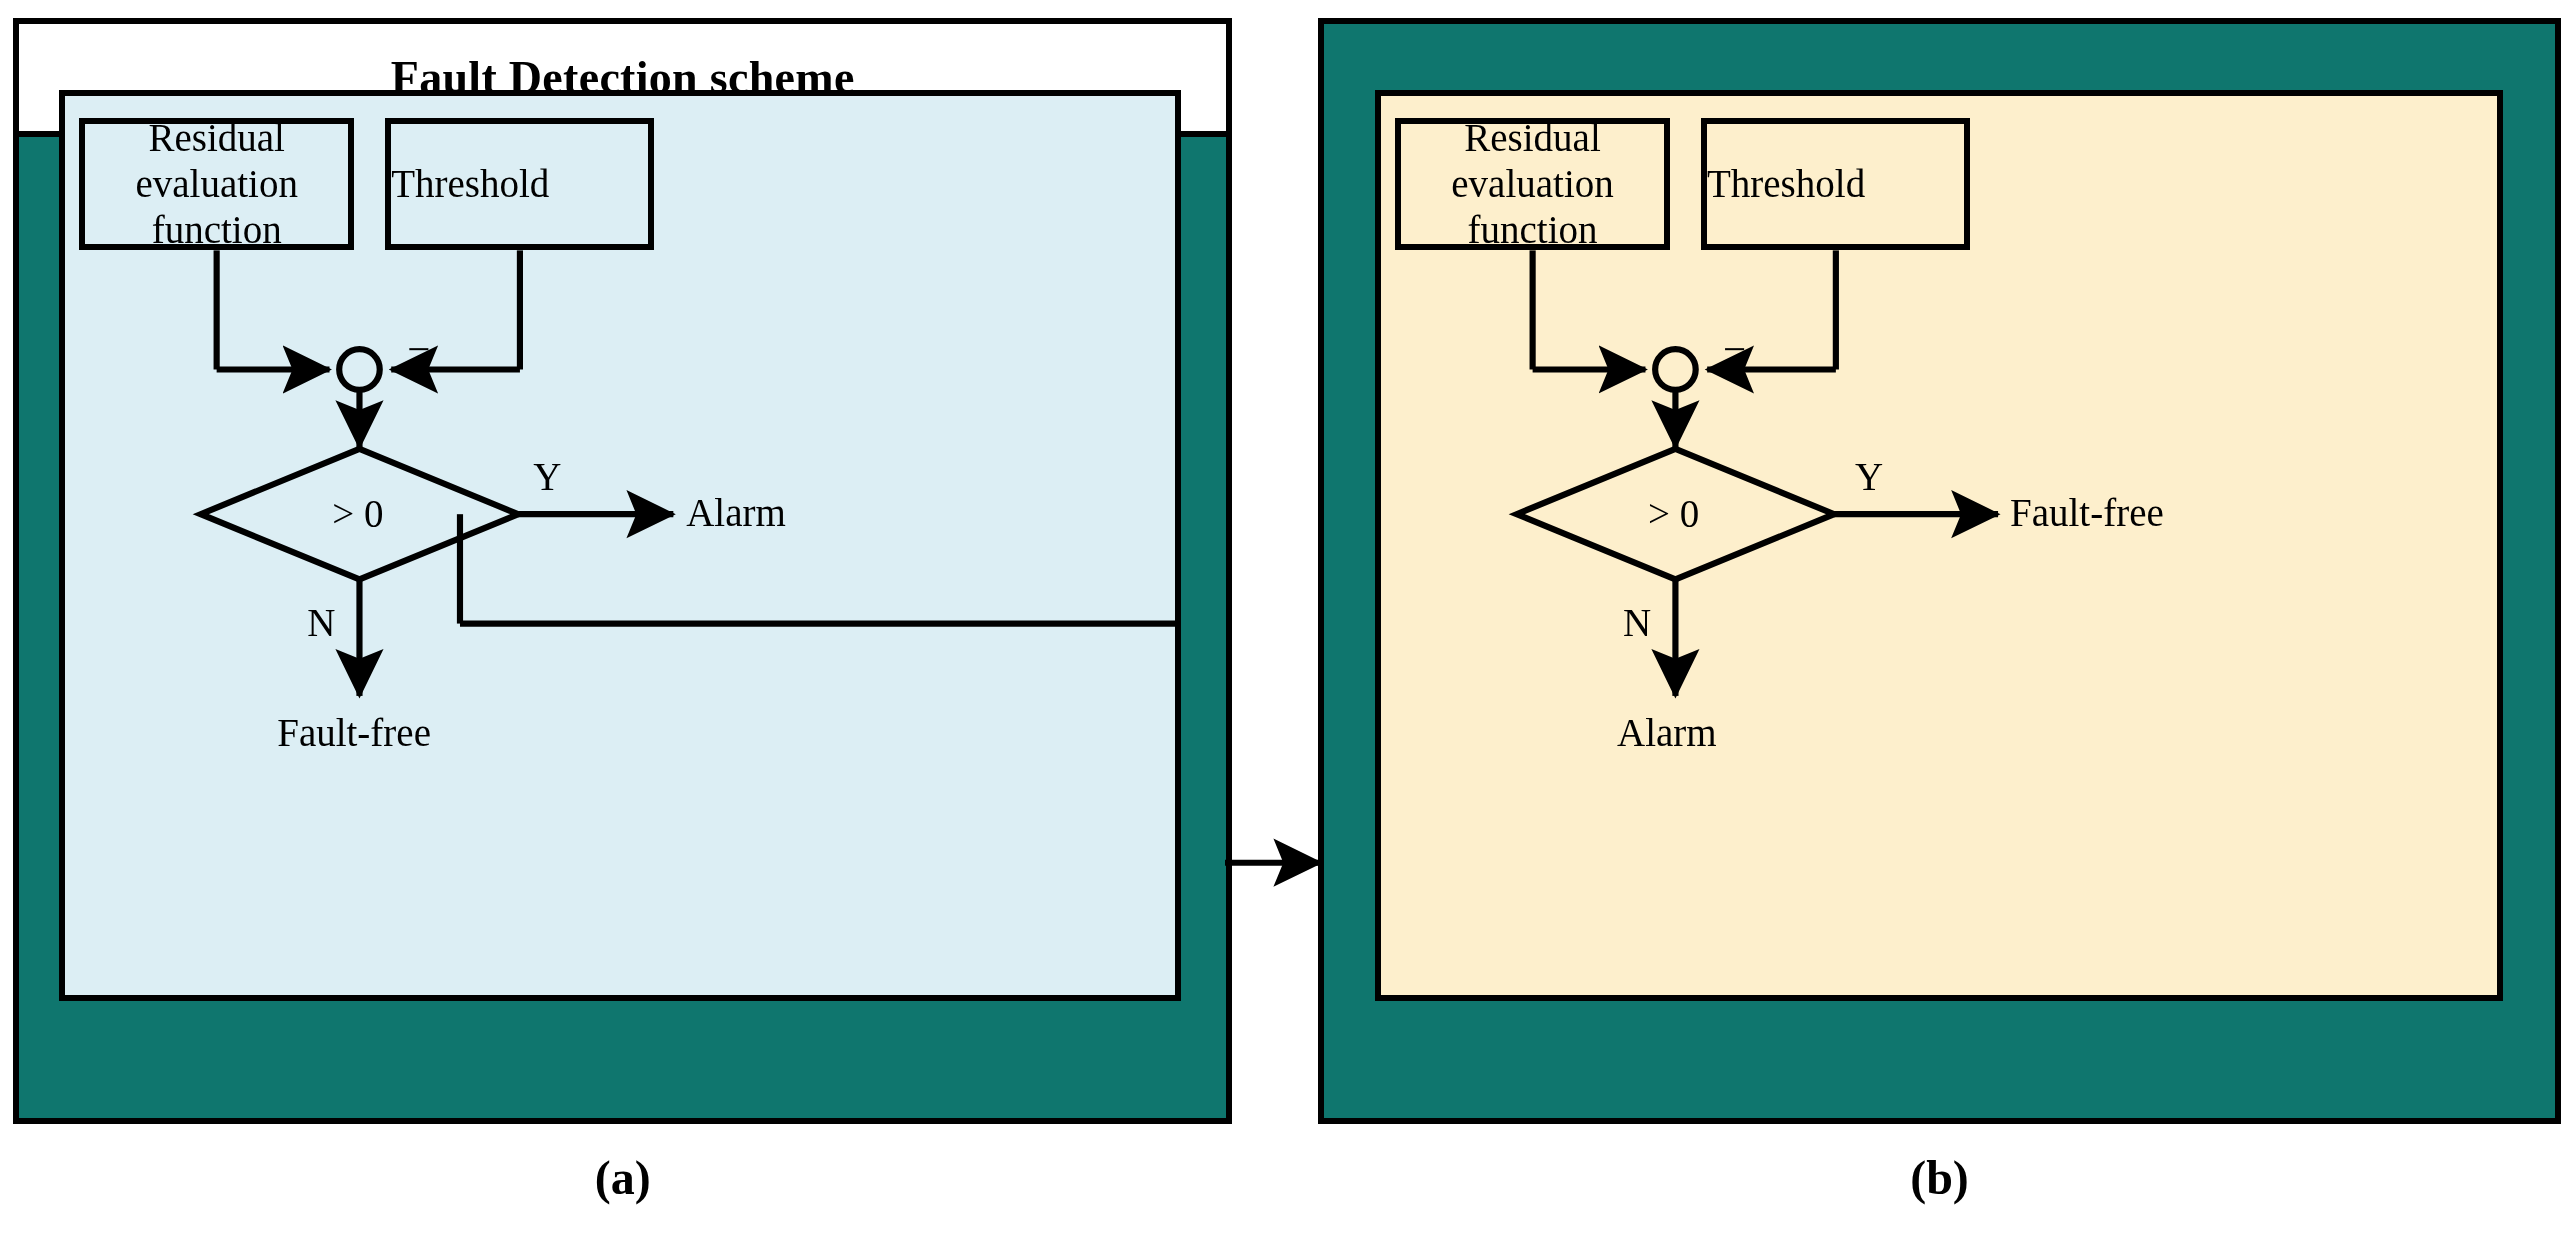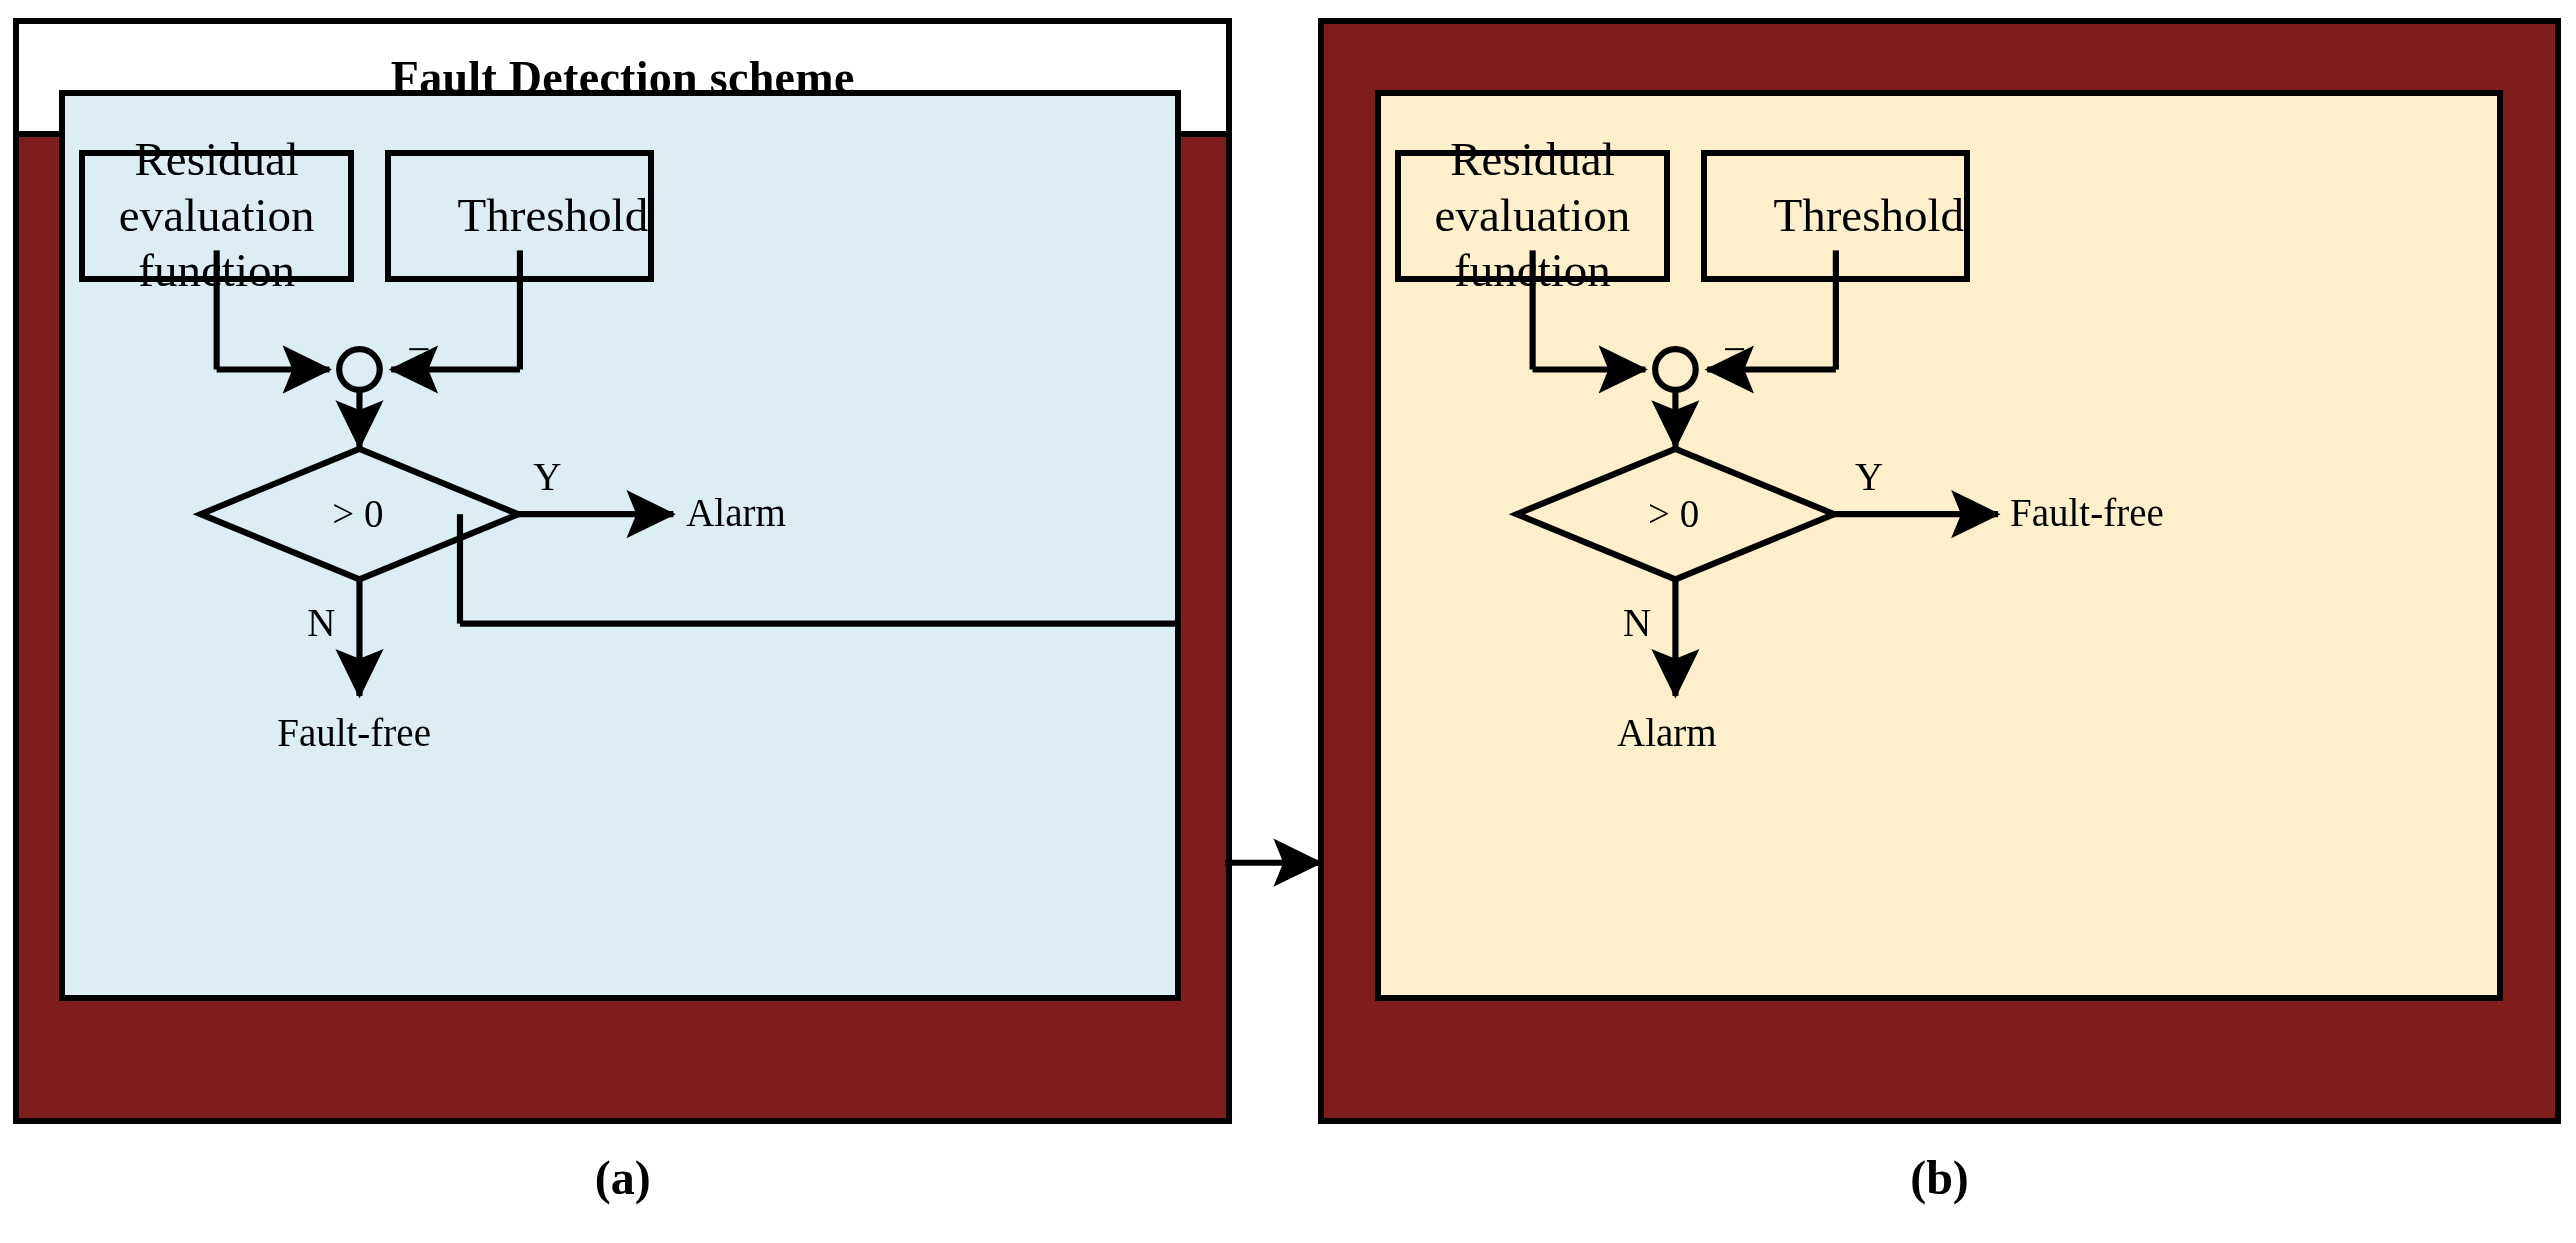--- a/index.html
+++ b/index.html
@@ -19,21 +19,21 @@
     left: 0; top: 0;
     width: 2576px;
     height: 1244px;
   }
 
   
   .panel {
     position: absolute;
     box-sizing: border-box;
     border: 6.2px solid #000;
-    background: #7f1d1d;
+    background: #0f766e;
   }
   .panel-left  { left: 13.2px;   top: 17.6px; width: 1219px; height: 1106px; }
   .panel-right { left: 1318px; top: 17.6px; width: 1243px; height: 1106px; }
 
   .panel-title-band {
     position: absolute;
     left: 0; top: 0; right: 0;
     height: 113px;
     box-sizing: border-box;
     border-bottom: 6.2px solid #000;
@@ -60,26 +60,25 @@
   .tint-left  { left: 40px; top: 66px; width: 1122px; height: 911px; background: #dceef4; }
   .tint-right { left: 51px; top: 66px; width: 1128px; height: 911px; background: #fdefcc; }
 
   
   .pbox {
     position: absolute;
     box-sizing: border-box;
     border: 6.2px solid #000;
     display: flex;
     align-items: center;
-    justify-content: flex-end;
+    justify-content: flex-start;
     text-align: center;
-    font-size: 47px;
+    font-size: 39px;
     line-height: 1.18;
     color: #000;
-    margin-top: 32px;
   }
   .pbox.blue  { background: #dceef4; }
   .pbox.cream { background: #fdefcc; }
 
   
   .wires {
     position: absolute;
     left: 0; top: 0;
     width: 100%;
     height: 100%;

